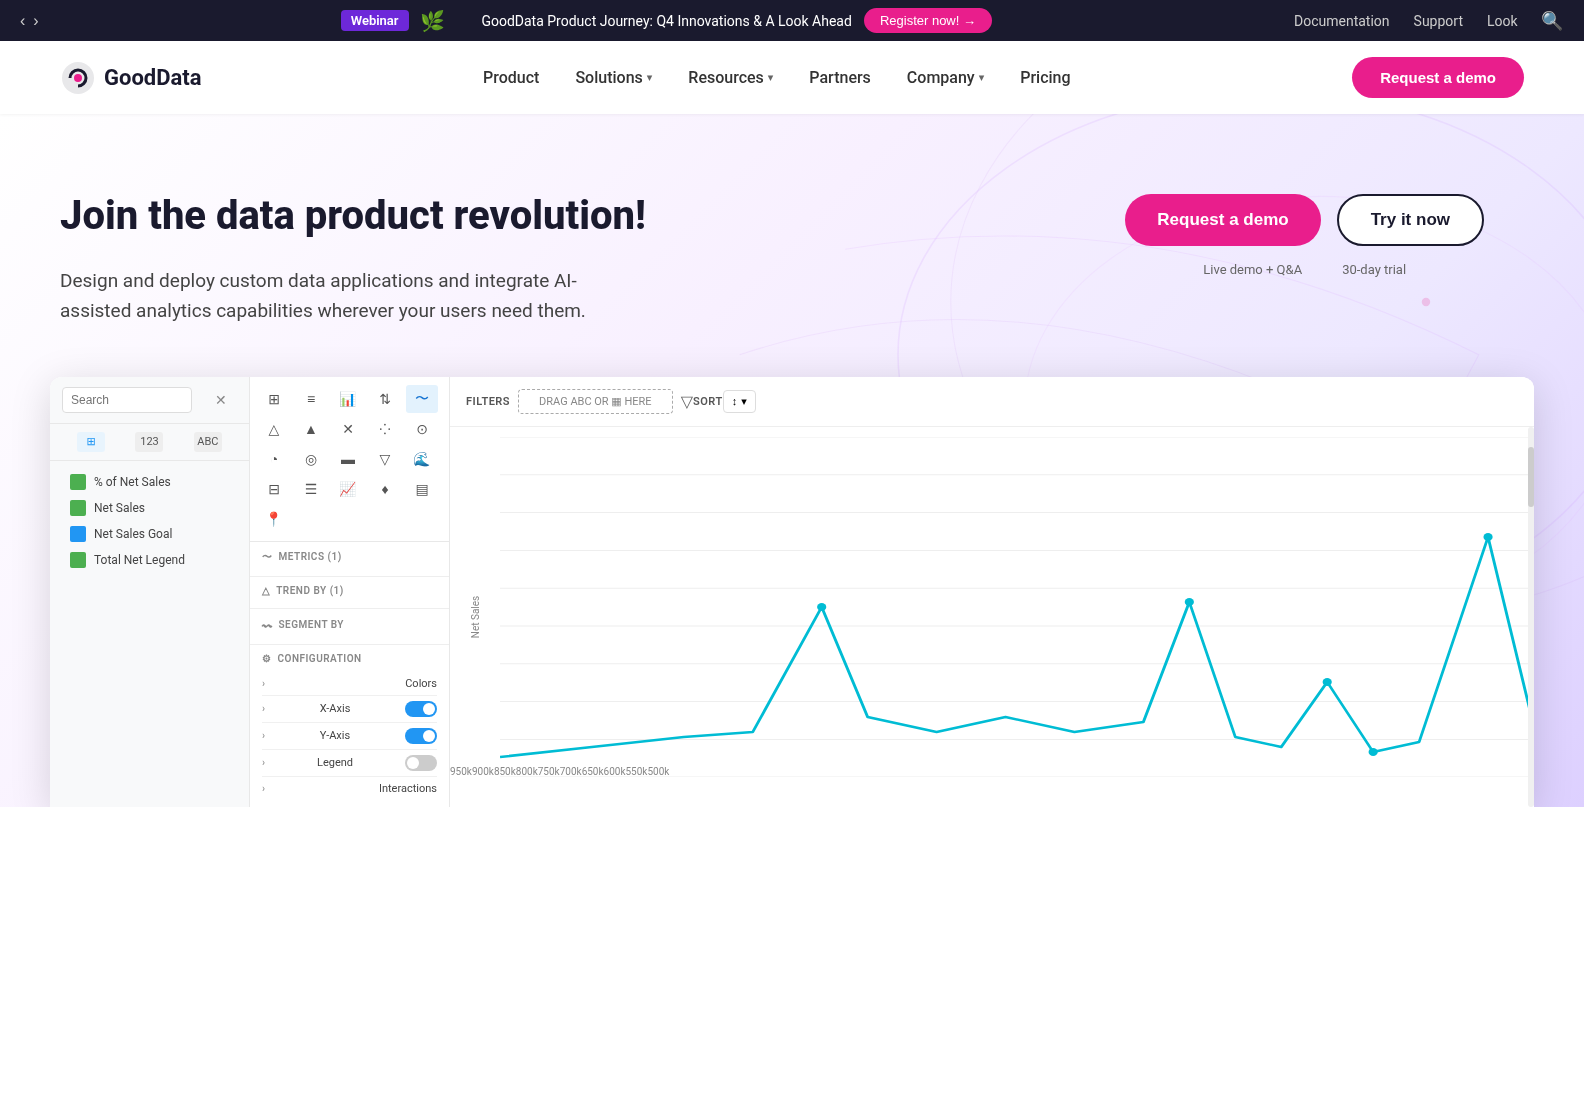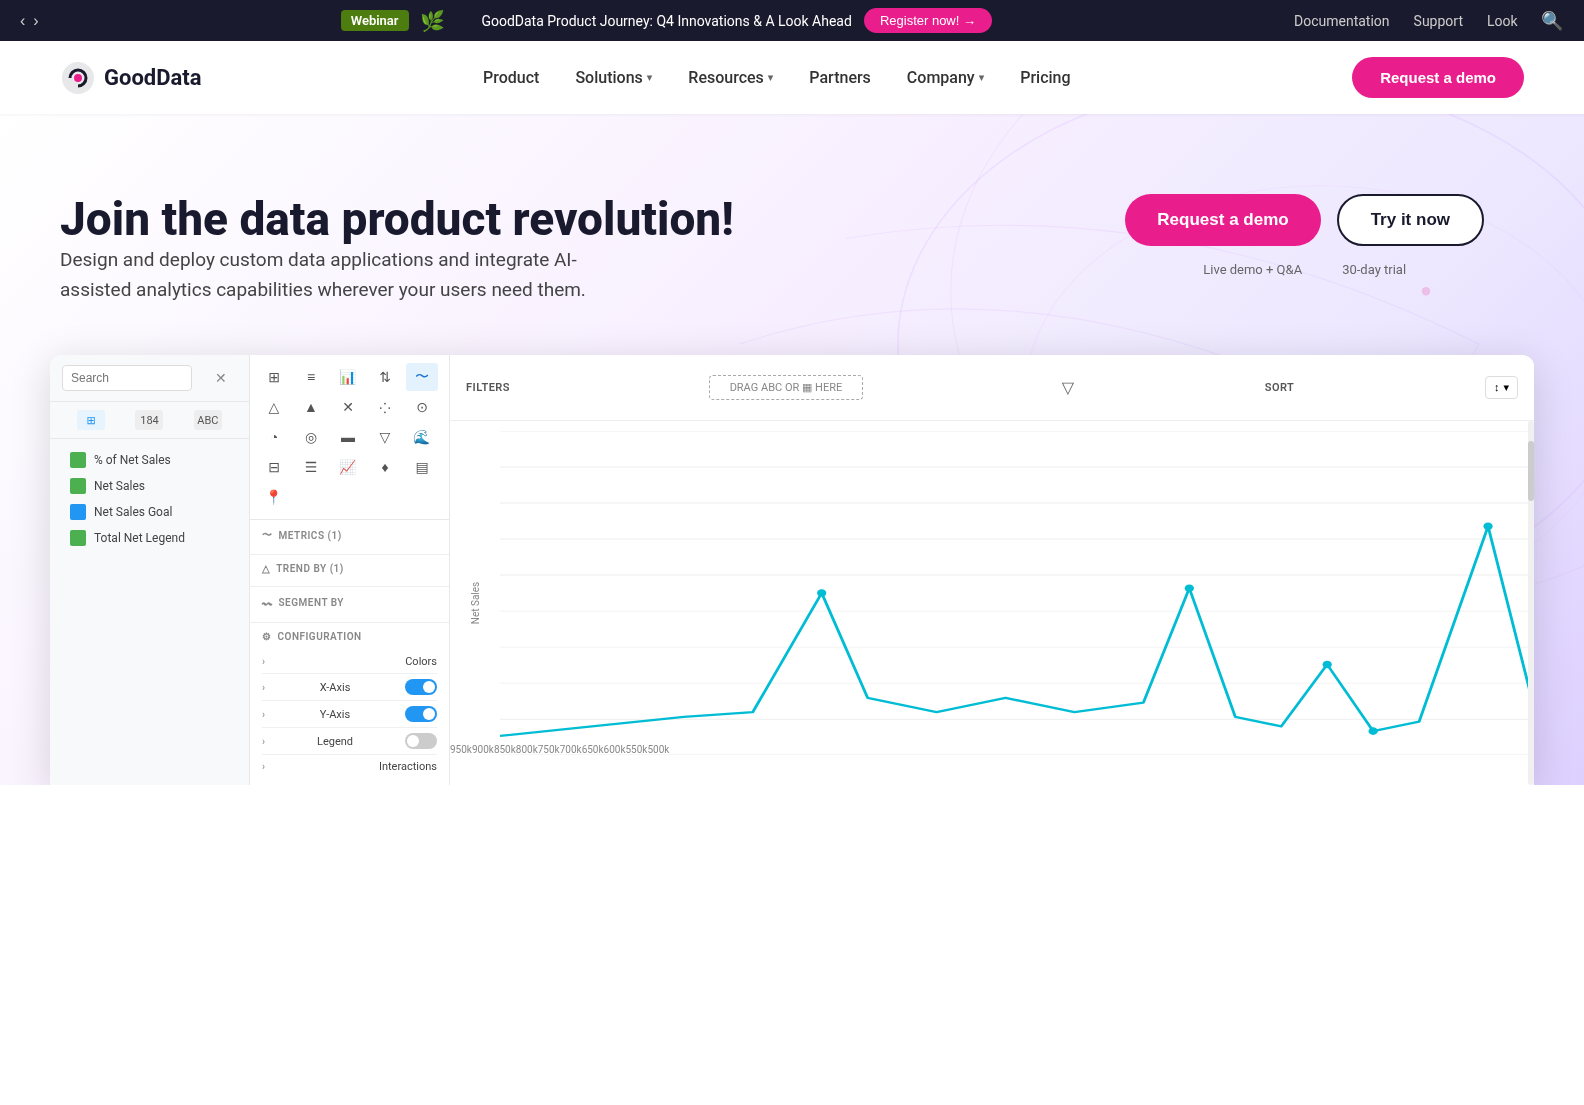--- a/index.html
+++ b/index.html
@@ -32,21 +32,21 @@
       color: #ccc;
     }
     .announcement-bar .center-content {
       display: flex;
       align-items: center;
       gap: 12px;
       flex: 1;
       justify-content: center;
     }
     .webinar-badge {
-      background: #4d7c0f;
+      background: #6d28d9;
       color: #fff;
       padding: 3px 10px;
       border-radius: 4px;
       font-size: 13px;
       font-weight: 600;
     }
     .announcement-text {
       color: #fff;
       font-size: 14px;
       padding-left: 24px;
@@ -152,24 +152,25 @@
       height: 100%;
       opacity: 0.4;
       pointer-events: none;
     }
     .hero-content {
       position: relative;
       z-index: 2;
       max-width: 700px;
     }
     .hero-title {
-      font-size: 46px;
+      font-size: 40px;
       font-weight: 800;
       color: #1a1a2e;
       line-height: 1.1;
+      margin-bottom: 28px;
     }
     .hero-subtitle {
       font-size: 19px;
       color: #444;
       line-height: 1.6;
       margin-bottom: 50px;
       max-width: 560px;
     }
     .hero-cta-group {
       position: absolute;
@@ -388,22 +389,21 @@
     
     .dash-chart {
       flex: 1;
       background: #fff;
       display: flex;
       flex-direction: column;
     }
     .dash-chart-header {
       display: flex;
       align-items: center;
-      justify-content: space-between;
-      padding: 8px 16px;
+      padding: 0 16px;
       border-bottom: 1px solid #eee;
     }
     .filters-label {
       font-size: 11px;
       font-weight: 600;
       color: #555;
       letter-spacing: 0.5px;
     }
     .drag-area {
       border: 1px dashed #aaa;
@@ -543,21 +543,21 @@
 
   <div class="dashboard-preview">
 
     <div class="dash-sidebar">
       <div class="dash-search">
         <input type="text" placeholder="Search" style="">
         <span class="dash-search-x">✕</span>
       </div>
       <div class="dash-icons-row">
         <div class="dash-type-icon active">⊞</div>
-        <div class="dash-type-icon">184</div>
+        <div class="dash-type-icon">123</div>
         <div class="dash-type-icon">ABC</div>
       </div>
       <div class="dash-metrics">
         <div class="dash-metric-item">
           <div class="dash-metric-icon"></div>
           <span>% of Net Sales</span>
         </div>
         <div class="dash-metric-item">
           <div class="dash-metric-icon"></div>
           <span>Net Sales</span>

